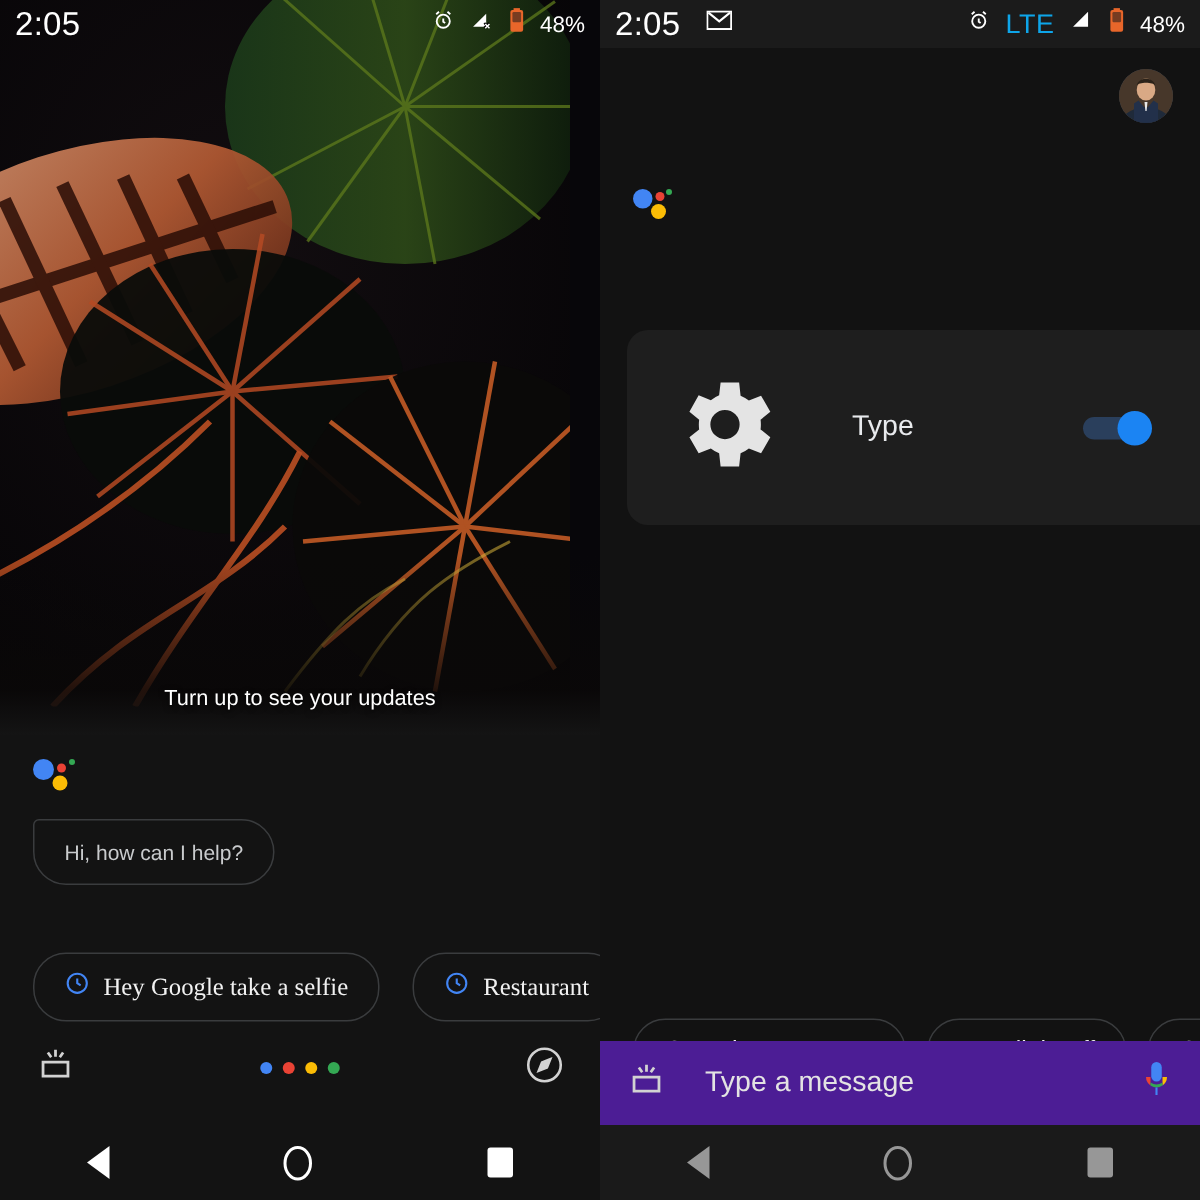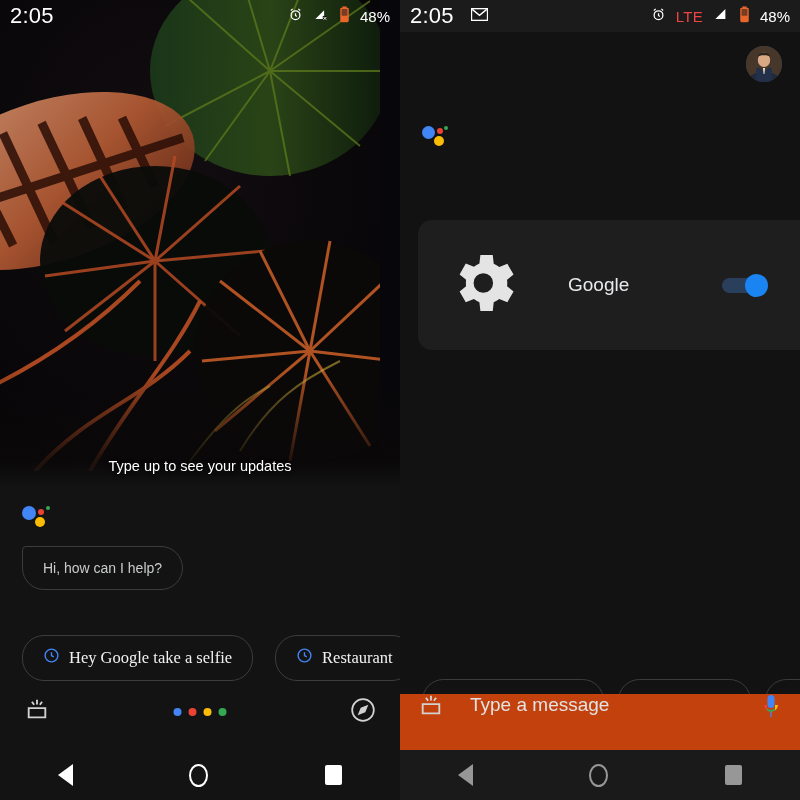--- a/index.html
+++ b/index.html
@@ -7,21 +7,21 @@
               font-family:"Liberation Sans", sans-serif; }
   .screen-pair { display:flex; width:800px; height:800px; }
   .panel { position:relative; width:400px; height:800px; overflow:hidden; }
 
   
   .statusbar { position:absolute; top:0; left:0; width:100%; height:32px;
                display:flex; align-items:center; padding:0 10px; z-index:20; }
   .sb-time { color:#fff; font-size:22px; font-weight:400; letter-spacing:.2px; }
   .sb-left { display:flex; align-items:center; gap:9px; flex:0 0 auto; }
   .sb-right { margin-left:auto; display:flex; align-items:center; gap:10px; }
-  .sb-lte { color:#ef4444; font-size:15px; font-weight:500; letter-spacing:.3px; }
+  .sb-lte { color:#0ea5e9; font-size:18px; font-weight:500; letter-spacing:.3px; }
   .sb-batt-txt { color:#fff; font-size:15px; }
 
   
   .wallpaper { position:absolute; inset:0 0 310px 0; overflow:hidden;
                background:#07060a; }
   .wp-layer { position:absolute; inset:-10%; }
   .fade-bottom { position:absolute; left:0; right:0; bottom:0; height:120px;
                  background:linear-gradient(to bottom, rgba(0,0,0,0) 0%, rgba(10,8,8,.85) 75%, #141414 100%); }
 
   .app-icon-wrap { position:absolute; top:48px; left:322px; width:56px; text-align:center; z-index:6; }
@@ -84,21 +84,21 @@
   .torch-label { margin-left:46px; color:#e8eaed; font-size:19px; }
   .toggle { margin-left:auto; margin-right:6px; position:relative;
             width:46px; height:18px; }
   .tog-track { position:absolute; top:2px; left:0; width:40px; height:15px;
                border-radius:8px; background:#2a3f5c; }
   .tog-thumb { position:absolute; right:0; top:-2px; width:23px; height:23px;
                border-radius:50%; background:#1b84f3; }
 
   .chip-row-r { position:absolute; left:22px; right:0; bottom:78px; display:flex; gap:14px; }
   .msgbar { position:absolute; left:0; right:0; bottom:50px; height:56px;
-            background:#c2410c; display:flex; align-items:flex-start; padding:0 18px; }
+            background:#4c1d95; display:flex; align-items:center; padding:0 18px; }
   .msg-placeholder { margin-left:26px; color:#e3e3e3; font-size:19px; }
   .mic { margin-left:auto; }
 </style>
 </head>
 <body>
 
 <div class="screen-pair">
 
   <div class="panel">
 
@@ -181,21 +181,21 @@
           <g stroke="#d6b23a" stroke-width="2" opacity=".55" fill="none">
             <path d="M300 520 C330 470 360 450 400 430"></path>
             <path d="M250 530 C280 490 300 470 330 455"></path>
           </g>
         </svg>
       </div>
       <div class="fade-bottom"></div>
     </div>
 
 
-    <div class="swipe-hint">Type up to see your updates</div>
+    <div class="swipe-hint">Turn up to see your updates</div>
 
     <div class="statusbar">
       <div class="sb-left">
         <span class="sb-time">2:05</span>
       </div>
       <div class="sb-right">
         <span>
           <svg width="15" height="15" viewBox="0 0 24 24" fill="none" stroke="#fff" stroke-width="2">
             <circle cx="12" cy="13" r="7"></circle>
               <path d="M12 10v3.5l2 1.5"></path>
@@ -339,21 +339,21 @@
         <i class="d" style="left:12px;top:12px;width:10px;height:10px;background:#fbbc05"></i>
       </div>
 
 
       <div class="torch-card">
         <span class="gear">
           <svg width="78" height="78" viewBox="0 0 24 24" fill="#e4e4e4">
             <path d="M19.4 13a7.6 7.6 0 0 0 0-2l2-1.6-1.9-3.3-2.5 1a7.6 7.6 0 0 0-1.7-1L15 3.4h-3.8L10.9 6a7.6 7.6 0 0 0-1.7 1l-2.5-1L4.8 9.4l2 1.6a7.6 7.6 0 0 0 0 2l-2 1.6 1.9 3.3 2.5-1a7.6 7.6 0 0 0 1.7 1l.3 2.7H15l.3-2.7a7.6 7.6 0 0 0 1.7-1l2.5 1 1.9-3.3zM12.1 15a3 3 0 1 1 0-6 3 3 0 0 1 0 6z"></path>
           </svg>
         </span>
-        <span class="torch-label">Google</span>
+        <span class="torch-label">Type</span>
         <span class="toggle">
           <span class="tog-track"></span>
           <span class="tog-thumb"></span>
         </span>
       </div>
     </div>
 
     <div class="chip-row-r">
       <div class="chip">
         <span>Go to home screen</span>

